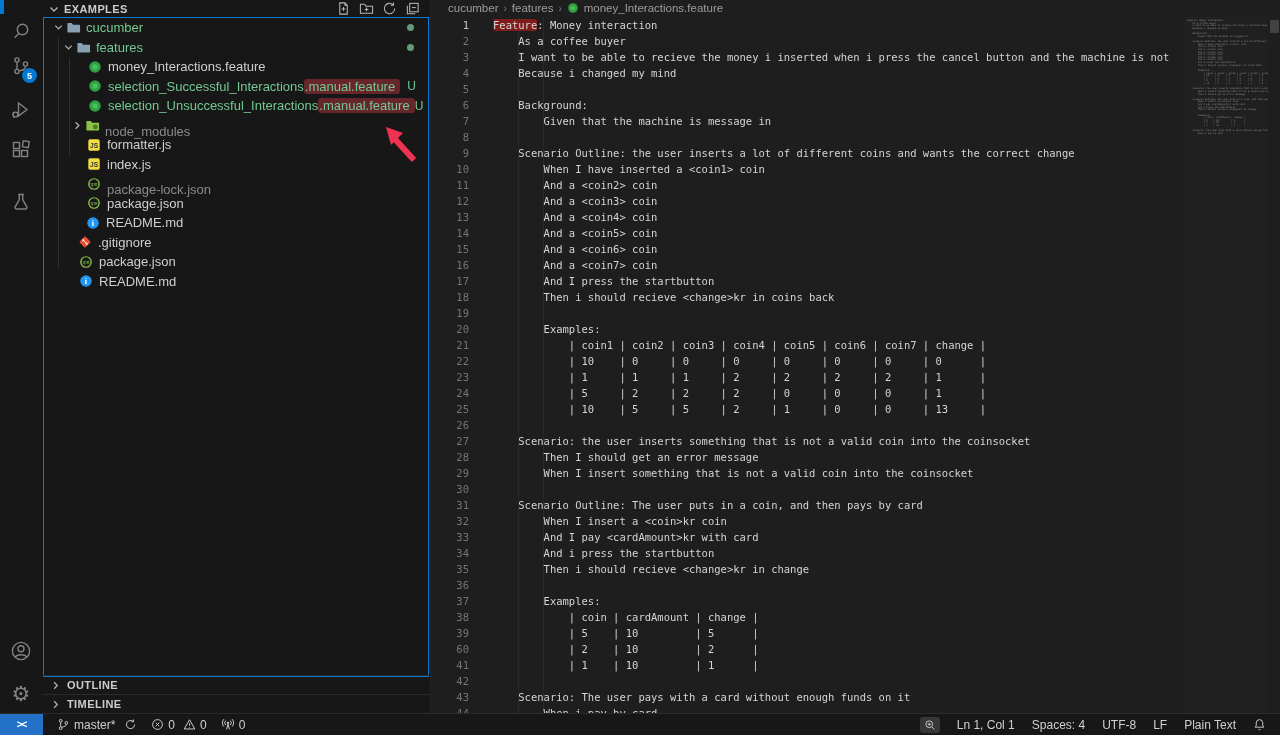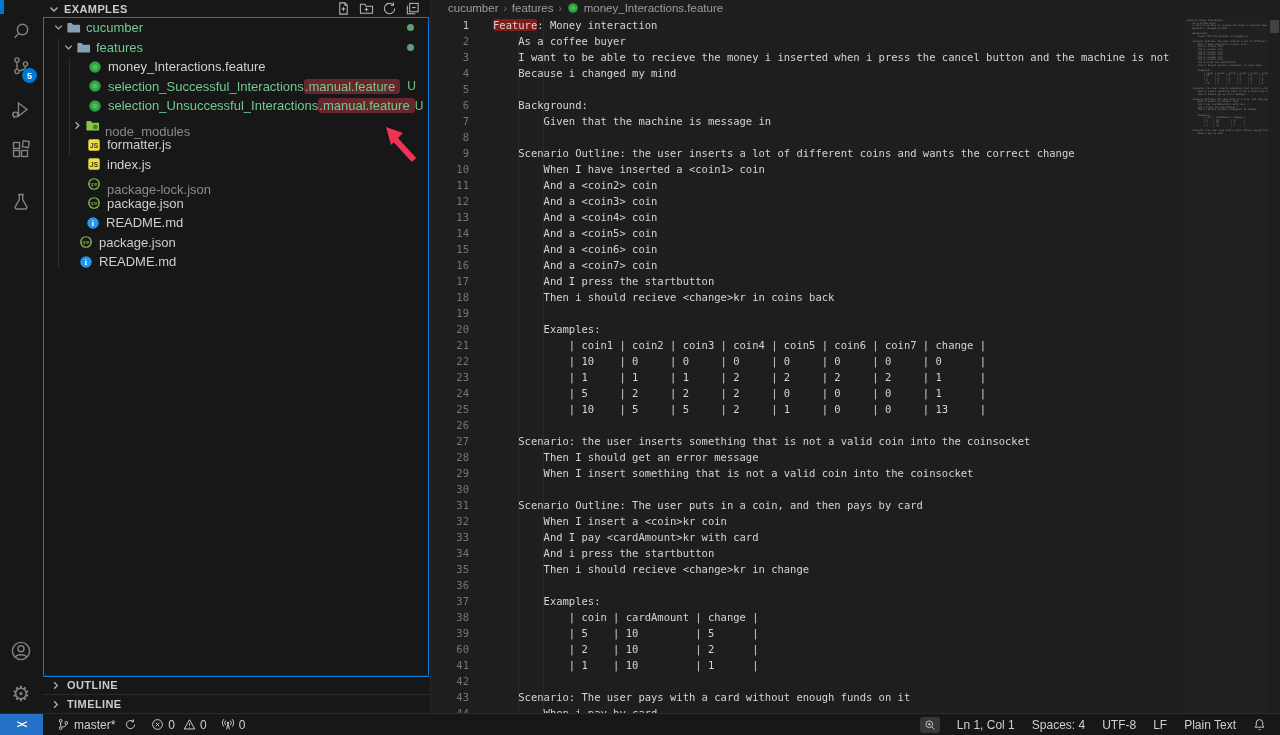--- a/index.html
+++ b/index.html
@@ -320,20 +320,33 @@
         </div>
         <div class="trow default">
           <span class="pad" style="width: 42px;"></span>
           <span class="fic">
             <svg width="14" height="14" viewBox="0 0 16 16">
               <circle cx="8" cy="8" r="6.6" fill="#2196f3"></circle>
               <text x="8" y="11.6" font-size="9.5" font-weight="bold" fill="#fff" text-anchor="middle" font-family="Liberation Serif,serif">i</text>
             </svg>
           </span>
           <span class="lbl">README.md</span>
+          <span class="spacer"></span>
+        </div>
+        <div class="trow default">
+          <span class="pad" style="width: 34px;"></span>
+          <span class="fic">
+            <svg width="14" height="14" viewBox="0 0 16 16">
+              <rect x="3.2" y="3.2" width="9.6" height="9.6" rx="1.6" transform="rotate(45 8 8)" fill="#e84e31"></rect>
+              <line x1="6" y1="6" x2="10" y2="10" stroke="#fff" stroke-width="1.1"></line>
+              <circle cx="6" cy="6" r="1.2" fill="#fff"></circle>
+              <circle cx="10" cy="10" r="1.2" fill="#fff"></circle>
+            </svg>
+          </span>
+          <span class="lbl">.gitignore</span>
           <span class="spacer"></span>
         </div>
         <div class="trow default">
           <span class="pad" style="width: 35px;"></span>
           <span class="fic">
             <svg width="14" height="14" viewBox="0 0 16 16">
               <circle cx="8" cy="8" r="6" fill="none" stroke="#8bc34a" stroke-width="1.4"></circle>
               <text x="8" y="10.2" font-size="5.5" fill="#8bc34a" text-anchor="middle" font-family="Liberation Sans,sans-serif">npm</text>
             </svg>
           </span>

